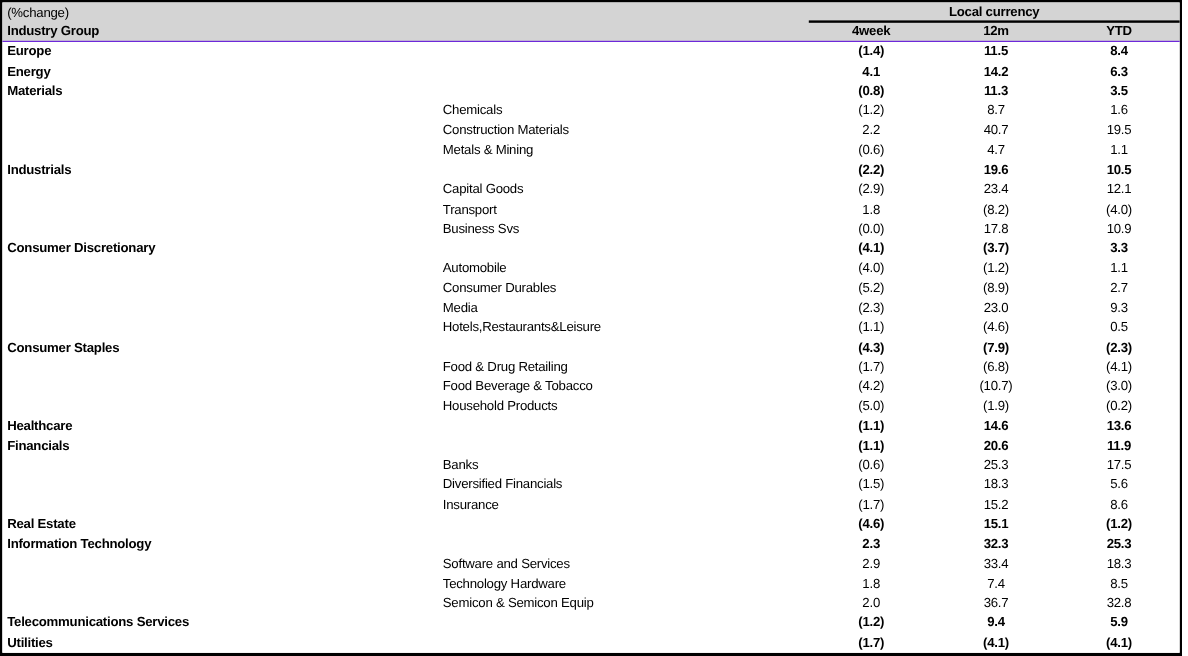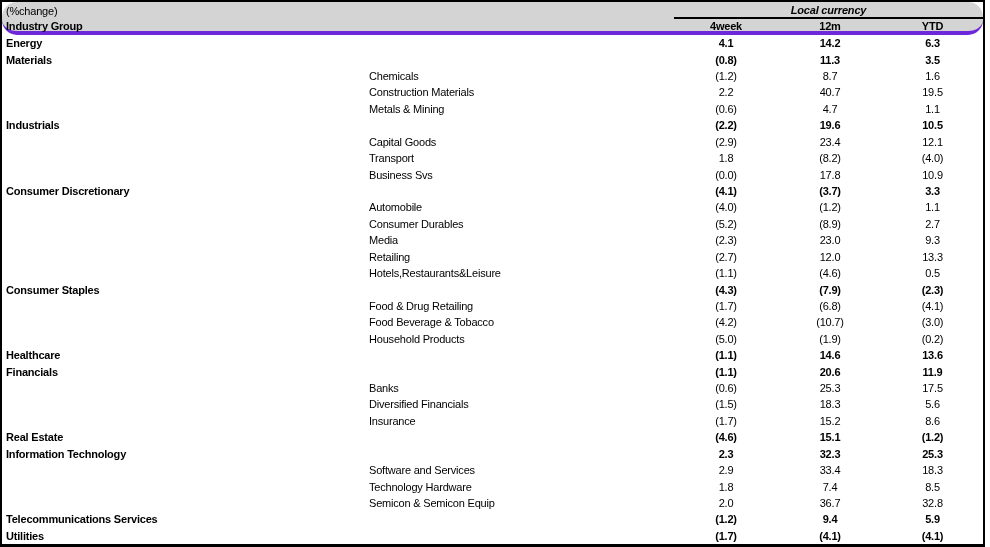--- a/index.html
+++ b/index.html
@@ -19,40 +19,38 @@
     border-left: 2px solid #000;
     border-right: 2px solid #000;
     border-bottom: 3px solid #000;
     display: flex;
     flex-direction: column;
     background: #fff;
   }
   
   .thead {
     background: #d4d4d4;
-    border-bottom: 4px solid #6d28d9;
+    border-bottom: 1px solid #6d28d9;
     height: 33px;
     flex: 0 0 auto;
     position: relative;
-    border-radius: 15px;
   }
   .thead-row1 {
     height: 17px;
     display: grid;
     grid-template-columns: 672px 1fr;
     align-items: center;
   }
   .pct-change { padding-left: 4px; font-weight: normal; }
   .local-currency {
     text-align: center;
     font-weight: bold;
     border-bottom: 2px solid #000;
     height: 17px;
     line-height: 16px;
-    font-style: italic;
   }
   .thead-row2 {
     height: 14px;
     display: grid;
     grid-template-columns: 672px 104px 104px 1fr;
     align-items: center;
   }
   .industry-group { padding-left: 4px; font-weight: bold; }
   .col-h { text-align: center; font-weight: bold; }
   
@@ -86,20 +84,27 @@
     </div>
     <div class="thead-row2">
       <div class="industry-group">Industry Group</div>
       <div class="col-h">4week</div>
       <div class="col-h">12m</div>
       <div class="col-h">YTD</div>
     </div>
   </div>
 
   <div class="tbody">
+  <div class="row group">
+    <div class="c-main">Europe</div>
+    <div class="c-sub"></div>
+    <div class="val">(1.4)</div>
+    <div class="val">11.5</div>
+    <div class="val">8.4</div>
+  </div>
 
   <div class="row group">
     <div class="c-main">Energy</div>
     <div class="c-sub"></div>
     <div class="val">4.1</div>
     <div class="val">14.2</div>
     <div class="val">6.3</div>
   </div>
 
   <div class="row group">
@@ -191,27 +196,20 @@
   </div>
 
   <div class="row sub">
     <div class="c-main"></div>
     <div class="c-sub">Media</div>
     <div class="val">(2.3)</div>
     <div class="val">23.0</div>
     <div class="val">9.3</div>
   </div>
 
-  <div class="row sub">
-    <div class="c-main"></div>
-    <div class="c-sub">Retailing</div>
-    <div class="val">(2.7)</div>
-    <div class="val">12.0</div>
-    <div class="val">13.3</div>
-  </div>
 
   <div class="row sub">
     <div class="c-main"></div>
     <div class="c-sub">Hotels,Restaurants&amp;Leisure</div>
     <div class="val">(1.1)</div>
     <div class="val">(4.6)</div>
     <div class="val">0.5</div>
   </div>
 
   <div class="row group">

